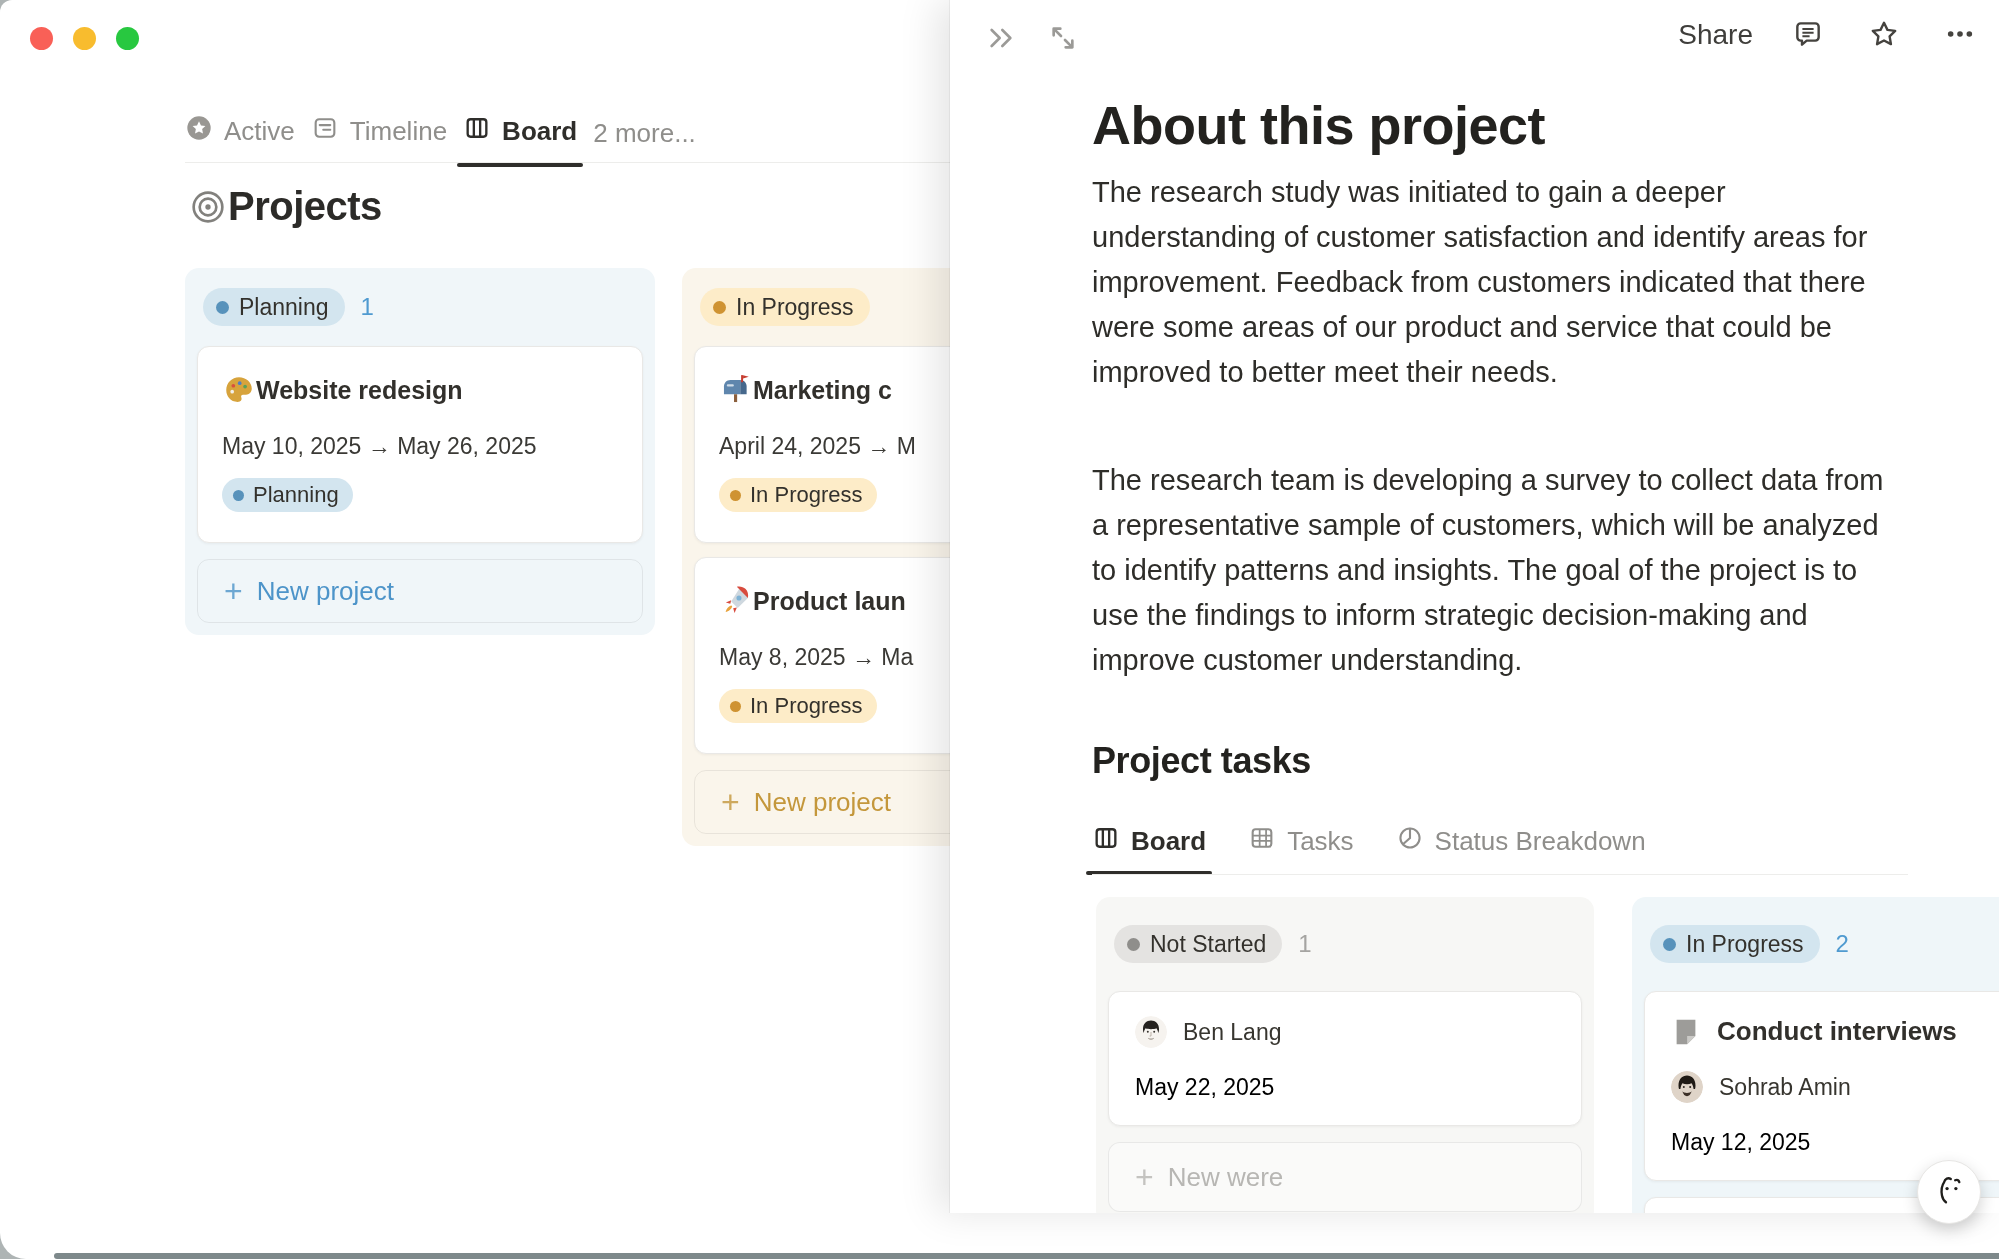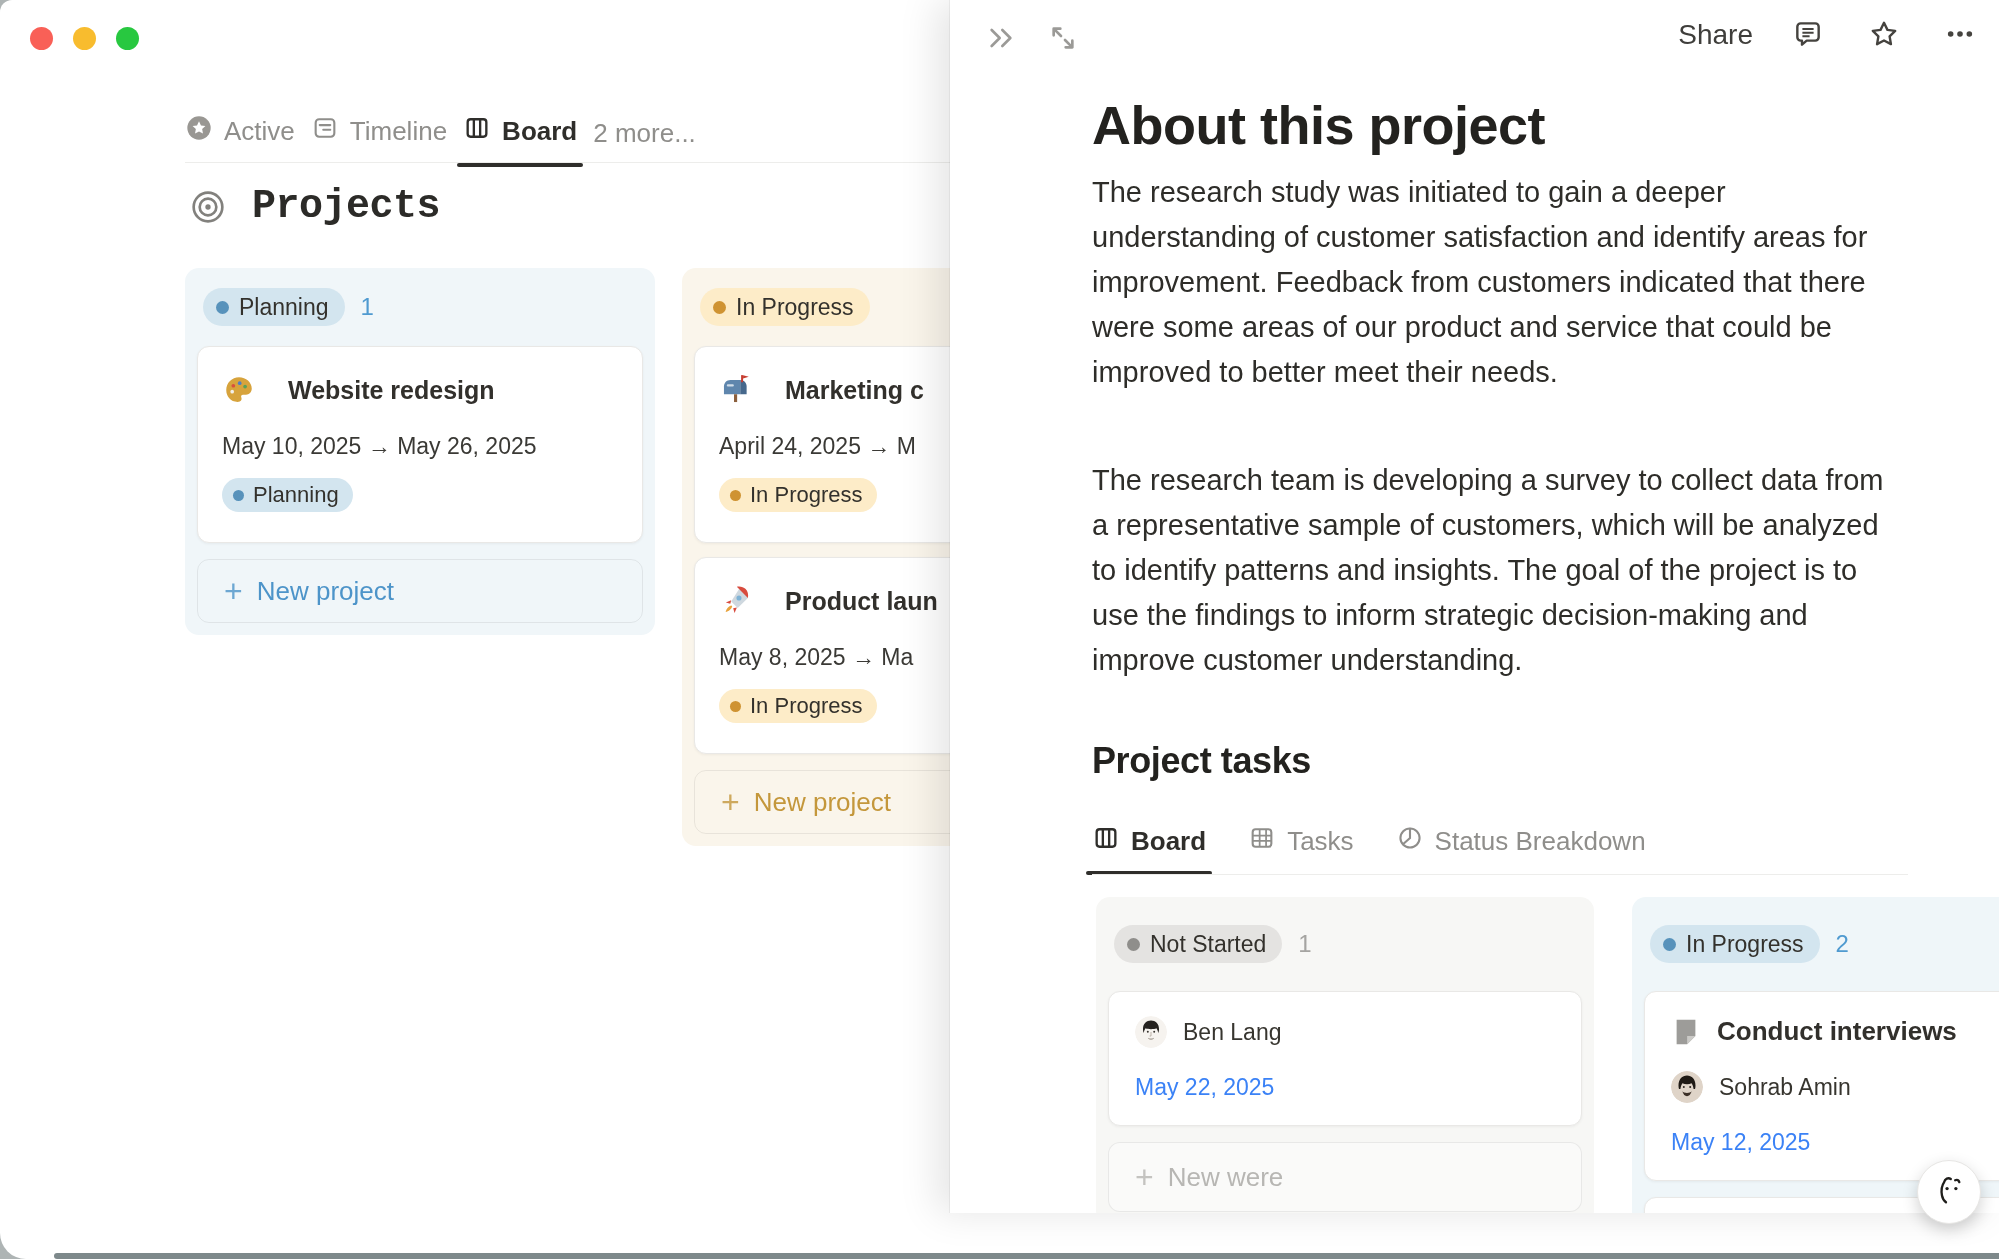--- a/index.html
+++ b/index.html
@@ -17,41 +17,41 @@
   .view-tabs{position:absolute;left:185px;top:114px;display:flex;gap:16px;align-items:flex-end;}
   .tab{display:flex;align-items:center;gap:11px;font-size:26px;color:#8f8e8b;
     padding-bottom:16px;position:relative;cursor:pointer;white-space:nowrap;}
   .tab svg{width:28px;height:28px;flex:none;}
   .tab.active{color:#2f2e2b;font-weight:700;}
   .tab.active::after{content:"";position:absolute;left:-6px;right:-6px;bottom:-2px;height:4px;
     background:#2f2e2b;border-radius:2px;}
   .tabs-divider{position:absolute;left:185px;top:162px;width:1814px;height:1px;background:#ededeb;}
 
   
-  .page-title{position:absolute;left:188px;top:184px;display:flex;align-items:center;gap:24px;font-family:Liberation Mono, monospace;}
+  .page-title{position:absolute;left:188px;top:184px;display:flex;align-items:center;gap:0;}
   .page-title .pticon{width:40px;height:40px;}
   .page-title h1{font-size:40px;font-weight:700;color:#2c2b28;margin:0;letter-spacing:-.5px;}
 
   
   .board{position:absolute;left:185px;top:268px;display:flex;gap:27px;align-items:flex-start;}
   .bcolumn{width:470px;border-radius:14px;padding:12px;}
   .col-blue{background:#f0f6f9;}
   .col-cream{background:#faf5eb;}
   .colhead{display:flex;align-items:center;padding:8px 6px 20px;}
   .pill{display:inline-flex;align-items:center;gap:10px;height:38px;padding:0 16px 0 13px;
     border-radius:19px;font-size:23px;font-weight:500;color:#33312c;white-space:nowrap;cursor:pointer;}
   .pill .dot{width:13px;height:13px;border-radius:50%;flex:none;}
   .pill-blue{background:#d3e5ef;}.pill-blue .dot{background:#5792bb;}
   .pill-yellow{background:#fdecc8;}.pill-yellow .dot{background:#cf9332;}
   .pill-gray{background:#e4e3e1;}.pill-gray .dot{background:#8f8e8b;}
   .count{margin-left:16px;font-size:24px;}
   .count-blue{color:#4f9ad0;}.count-gray{color:#a5a4a1;}
   .pcard{background:#fff;border:1px solid #e9e8e6;border-radius:12px;
     box-shadow:0 1px 3px rgba(0,0,0,.05);padding:26px 24px 30px;margin-bottom:14px;cursor:pointer;overflow:hidden;}
-  .crow-title{display:flex;align-items:center;gap:32px;margin-bottom:26px;}
+  .crow-title{display:flex;align-items:center;gap:0;margin-bottom:26px;}
   .cicon{width:34px;height:34px;flex:none;}
   .ctitle{font-size:25px;font-weight:600;color:#32302c;white-space:nowrap;}
   .cdates{font-size:23px;color:#3a3935;margin-bottom:18px;white-space:nowrap;}
   .pill-sm{height:34px;font-size:22px;padding:0 14px 0 11px;gap:9px;cursor:default;}
   .pill-sm .dot{width:11px;height:11px;}
   .newbtn{display:flex;align-items:center;gap:14px;width:100%;height:64px;
     border:1px solid rgba(0,0,0,.07);border-radius:12px;background:transparent;
     font-size:26px;padding:0 0 0 26px;cursor:pointer;font-family:inherit;white-space:nowrap;}
   .bcolumn .newbtn{margin-top:16px;}
   .text-blue{color:#4d94c9;}
@@ -85,21 +85,21 @@
   .tcard{background:#fff;border:1px solid #e9e8e6;border-radius:12px;
     box-shadow:0 1px 3px rgba(0,0,0,.05);padding:24px 26px;margin-bottom:16px;cursor:pointer;overflow:hidden;}
   .trow{display:flex;align-items:center;gap:16px;}
   .trow-title{margin-bottom:24px;}
   .ttitle{font-size:26px;font-weight:600;color:#32302c;white-space:nowrap;}
   .picon{width:30px;height:30px;flex:none;}
   .assignee{margin-bottom:26px;}
   .avatar{width:32px;height:32px;border-radius:50%;overflow:hidden;flex:none;}
   .avatar svg{display:block;width:100%;height:100%;}
   .aname{font-size:23px;color:#37352f;white-space:nowrap;}
-  .tdate{font-size:23px;color:#3b82f6;}
+  .tdate{font-size:23px;color:#000000;}
   .tcard-clipped{height:200px;margin-bottom:0;}
   .tcard-clipped .trow-title{margin-bottom:0;}
   .tcol .newbtn{height:70px;background:rgba(255,255,255,.4);}
 
   
   .ai-btn{position:absolute;left:1917px;top:1160px;width:64px;height:64px;border-radius:50%;
     background:#fff;border:1px solid #e7e6e4;box-shadow:0 6px 16px rgba(0,0,0,.18);
     display:flex;align-items:center;justify-content:center;z-index:60;cursor:pointer;padding:0;}
   .ai-btn svg{width:44px;height:44px;}
 

